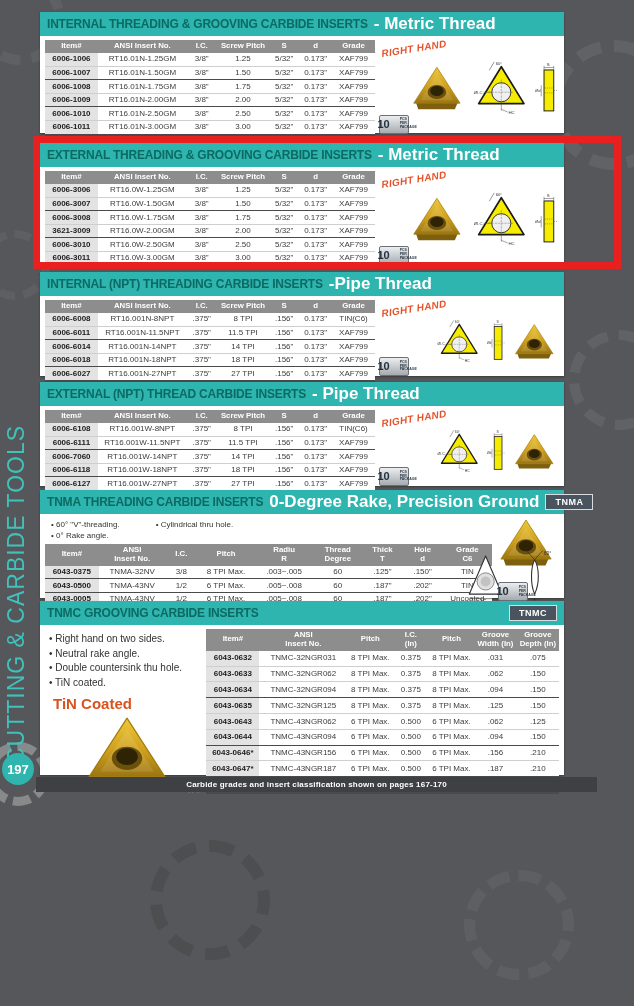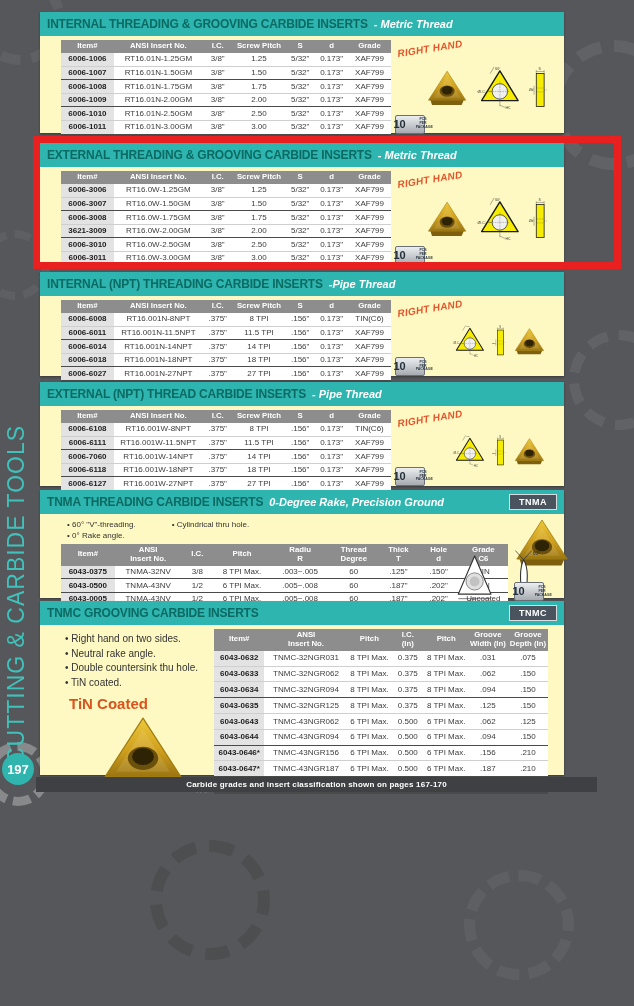--- a/index.html
+++ b/index.html
@@ -14,27 +14,27 @@
   .g4 { width:120px; height:120px; top:840px; left:150px; border:12px dashed rgba(0,0,0,0.10); }
   .g5 { width:110px; height:110px; top:870px; right:60px; border:11px dashed rgba(255,255,255,0.05); }
   .g6 { width:64px; height:64px; top:742px; left:-14px; border:9px dashed rgba(255,255,255,0.30); }
   .g7 { width:70px; height:70px; top:230px; left:-20px; border:8px dashed rgba(255,255,255,0.05); }
 
   
   .sidebar-title { position:absolute; left:3px; top:292px; height:472px; writing-mode:vertical-rl; transform:rotate(180deg); color:#3fc2bb; font-size:23px; letter-spacing:1px; white-space:nowrap; font-weight:400; }
   .page-num { position:absolute; left:2px; top:753px; width:32px; height:32px; border-radius:50%; background:#2fb5ae; color:#fff; font-weight:bold; font-size:13px; display:flex; align-items:center; justify-content:center; }
 
   
-  .card { position:absolute; left:40px; width:524px; background:#fef9c3; box-shadow:0 1px 2px rgba(0,0,0,0.35); }
+  .card { position:absolute; left:40px; width:524px; background:#ffffff; box-shadow:0 1px 2px rgba(0,0,0,0.35); }
   .banner { height:24px; background:#2eb5af; display:flex; align-items:center; padding:0 7px; gap:6px; }
   .banner-title { color:#0c6a63; font-weight:bold; font-size:12px; letter-spacing:-0.2px; white-space:nowrap; }
-  .banner-sub { color:#ffffff; font-weight:bold; font-size:11px; white-space:nowrap;font-style:italic; }
+  .banner-sub { color:#ffffff; font-weight:bold; font-size:17px; white-space:nowrap; }
   .banner-badge { margin-left:auto; background:#49545e; color:#fff; font-size:9px; font-weight:bold; padding:2px 9px; border:1px solid #d8dcdf; letter-spacing:0.5px; }
 
-  .card-body { display:flex; padding:4px 16px 3px 5px; gap:4px;margin-left:16px; }
+  .card-body { display:flex; padding:4px 5px 3px 5px; gap:4px; }
 
   
   table { border-collapse:collapse; table-layout:fixed; }
   th { background:#8d8d8d; color:#fff; font-weight:bold; font-size:7.8px; padding:2px 1px; line-height:1.15; text-align:center; }
   td { text-align:center; font-size:8px; color:#3c3c3c; padding:1.5px 2px; line-height:1.2; border-bottom:1px solid #cfcfcf; background:#fff; }
   td.item-col { font-weight:bold; color:#1c1c1c; background:#e3e3e3; }
   tr.group-end td { border-bottom:1.6px solid #4a4a4a; }
   tbody tr:last-child td { border-bottom:2px solid #4a4a4a; }
 
   .thread-table { width:330px; }
@@ -52,21 +52,21 @@
 
   .tnmc-table { width:377px; }
   .tnmc-table th:nth-child(1){width:15%} .tnmc-table th:nth-child(2){width:25%}
   .tnmc-table th:nth-child(3){width:13%} .tnmc-table th:nth-child(4){width:10%}
   .tnmc-table th:nth-child(5){width:13%} .tnmc-table th:nth-child(6){width:12%}
   .tnmc-table th:nth-child(7){width:12%}
 
   
   .graphics { position:relative; flex:1; min-width:0; }
   .right-hand { position:absolute; top:3px; left:2px; color:#e2552c; font-weight:bold; font-style:italic; font-size:10px; transform:rotate(-9deg); white-space:nowrap; letter-spacing:0.3px; }
-  .pkg-badge { position:absolute; bottom:2px; left:0px; width:30px; height:19px; background:linear-gradient(180deg,#eceef0,#a6abb0); border:1px solid #697077; border-radius:2px; display:flex; align-items:center; justify-content:center; gap:10px;text-align:right; }
+  .pkg-badge { position:absolute; bottom:2px; left:0px; width:30px; height:19px; background:linear-gradient(180deg,#eceef0,#a6abb0); border:1px solid #697077; border-radius:2px; display:flex; align-items:center; justify-content:center; gap:10px; }
   .pkg-qty { font-size:11px; font-weight:bold; color:#24313d; line-height:1; }
   .pkg-txt { font-size:3.5px; font-weight:bold; color:#2e3a44; width:11px; line-height:1.1; }
   .gfx-row { display:flex; align-items:center; height:100%; }
   .gfx-row.metric { padding-left:28px; gap:6px; }
   .gfx-row.npt { padding-left:58px; gap:5px; }
 
   
   .tnma-left { flex:1; }
   .bullets { display:flex; gap:36px; padding:2px 2px 0 6px; }
   .bullets ul { list-style:none; }

